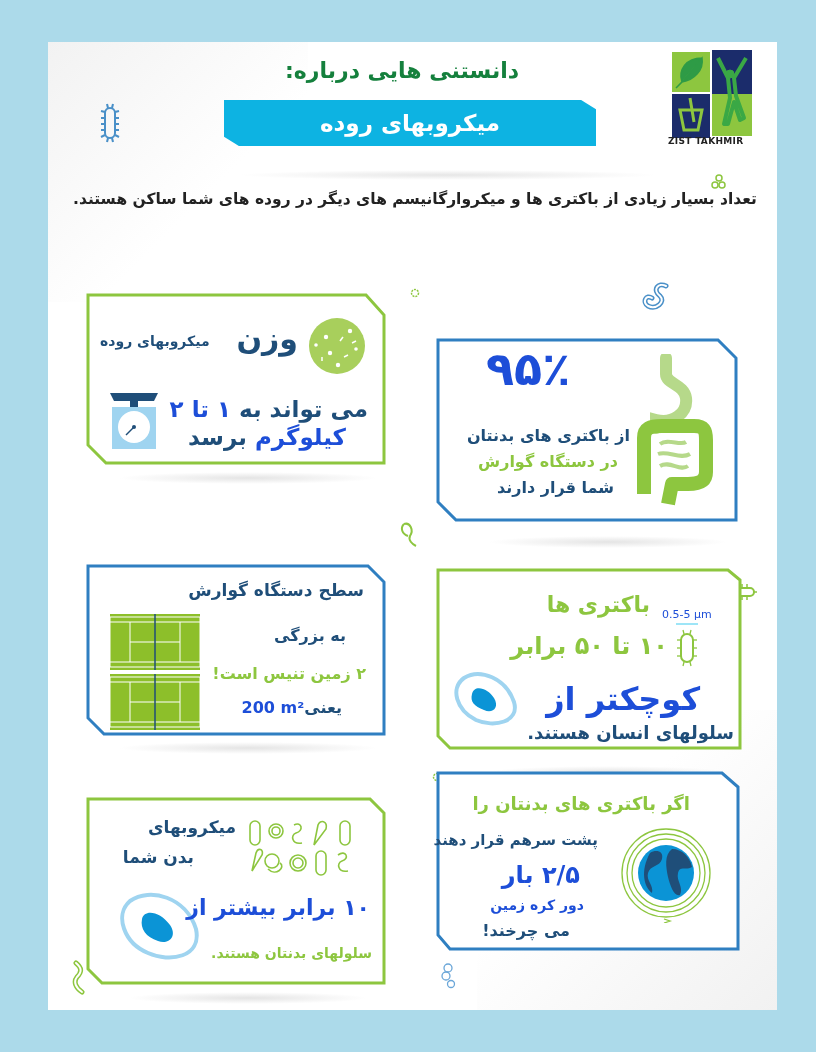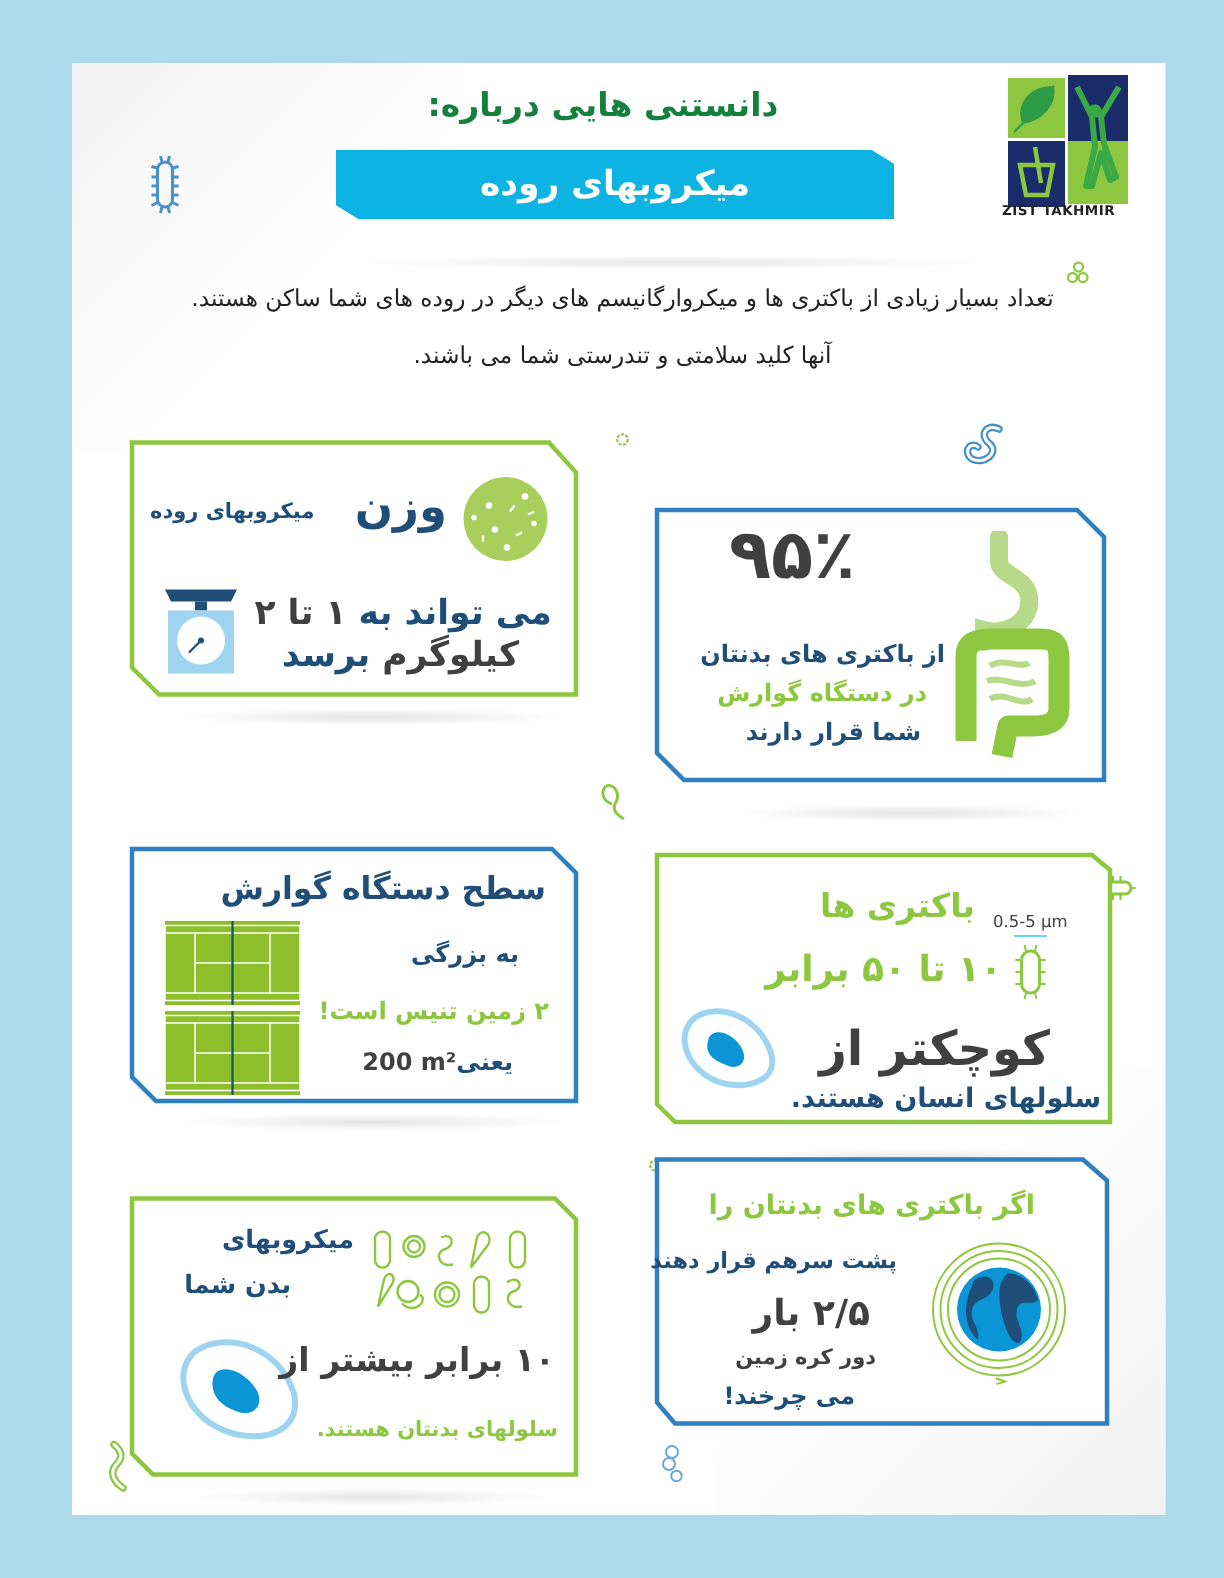--- a/index.html
+++ b/index.html
@@ -12,29 +12,29 @@
   .rtl { direction: rtl; }
 
   .subtitle { left: 174px; top: 16px; width: 360px; text-align: center; color: #15803d; font-weight: bold; font-size: 22px; letter-spacing: 1px; }
   .title-banner { left: 176px; top: 58px; width: 372px; height: 46px; background: #0db3e2; color: #fff; font-weight: bold; font-size: 23px; text-align: center; line-height: 46px; letter-spacing: 1px;
     clip-path: polygon(0 0, 96% 0, 100% 20%, 100% 100%, 4% 100%, 0 80%); }
   .title-shadow { left: 190px; top: 128px; width: 420px; height: 10px; background: radial-gradient(ellipse at center, #e6e6e6 0%, rgba(255,255,255,0) 70%); }
 
   .logo { left: 624px; top: 8px; width: 82px; height: 90px; }
   .logo-text { left: 620px; top: 94px; width: 90px; text-align: left; font-size: 9px; font-weight: bold; color: #222; letter-spacing: 0.3px; }
 
-  .intro { left: 22px; width: 690px; text-align: center; font-weight: normal; color: #222; font-size: 15.5px; }
+  .intro { left: 22px; width: 690px; text-align: center; font-weight: bold; color: #222; font-size: 15.5px; }
   .intro1 { top: 148px; }
   .intro2 { top: 186px; }
 
   .card { position: absolute; background: transparent; }
   .card svg.frame { position: absolute; left: 0; top: 0; }
   .t { position: absolute; font-weight: bold; white-space: nowrap; }
   .navy { color: #1f4e79; }
-  .cyan { color: #404040; }
+  .cyan { color: #1d4ed8; }
   .green { color: #8dc63f; }
   .shadow-bar { position: absolute; height: 12px; background: radial-gradient(ellipse at center, #e4e4e4 0%, rgba(255,255,255,0) 70%); }
 </style>
 </head>
 <body>
 
 <div class="page">
 
   <svg class="abs" style="left:50px;top:60px;z-index:1" width="24" height="44" viewBox="0 0 24 44">
     <rect x="7" y="6" width="10" height="30" rx="5" fill="none" stroke="#4a90c8" stroke-width="2"></rect>
@@ -116,21 +116,20 @@
       <path d="M46 8 L56 28 L58 48 L52 74 L56 74 L62 52 L68 70 L72 68 L64 46 L62 28 L74 8" fill="none" stroke-width="4" stroke-linejoin="round"></path>
     </g>
     <g fill="none" stroke="#8dc63f" stroke-width="3">
       <path d="M8 60 L30 60 L26 80 L12 80 Z"></path>
       <path d="M18 48 L22 72"></path>
     </g>
   </svg>
   <div class="abs logo-text" style="z-index:2">ZIST TAKHMIR</div>
 
   <div class="abs intro intro1 rtl" style="z-index:2">تعداد بسیار زیادی از باکتری ها و میکروارگانیسم های دیگر در روده های شما ساکن هستند.</div>
-  <div class="abs intro intro2 rtl" style="z-index:2">آنها کلید سلامتی و تندرستی شما می باشند.</div>
 
   <div class="card" style="left:38px;top:251px;width:300px;height:172px;z-index:2">
     <svg class="frame" width="300" height="172" viewBox="0 0 300 172">
       <polygon points="2,2 280,2 298,22 298,170 20,170 2,152" fill="#fff" stroke="#8dc63f" stroke-width="3"></polygon>
     </svg>
     <svg class="abs" style="left:222px;top:24px" width="58" height="58" viewBox="0 0 58 58">
       <circle cx="29" cy="29" r="28" fill="#a8cf5c"></circle>
       <g fill="#fff">
           <circle cx="18" cy="20" r="2.2"></circle>
           <circle cx="42" cy="14" r="2.2"></circle>
@@ -180,21 +179,21 @@
     <div class="t navy rtl" style="right:108px;top:88px;font-size:16px">از باکتری های بدنتان</div>
     <div class="t green rtl" style="right:120px;top:114px;font-size:16px">در دستگاه گوارش</div>
     <div class="t navy rtl" style="right:124px;top:140px;font-size:16px">شما قرار دارند</div>
   </div>
   <div class="shadow-bar" style="left:440px;top:494px;width:240px"></div>
 
   <div class="card" style="left:38px;top:522px;width:300px;height:172px;z-index:2">
     <svg class="frame" width="300" height="172" viewBox="0 0 300 172">
       <polygon points="2,2 282,2 298,18 298,170 18,170 2,154" fill="#fff" stroke="#2f7fc1" stroke-width="3"></polygon>
     </svg>
-    <div class="t navy rtl" style="right:22px;top:16px;font-size:21px">سطح دستگاه گوارش</div>
+    <div class="t navy rtl" style="right:22px;top:16px;font-size:17px">سطح دستگاه گوارش</div>
     <svg class="abs" style="left:24px;top:50px" width="92" height="116" viewBox="0 0 92 116">
       <g>
         <rect x="0" y="0" width="90" height="56" fill="#8dbf2a"></rect>
         <g fill="none" stroke="#fff" stroke-width="1">
             <rect x="0" y="3" width="90" height="50"></rect>
             <line x1="0" y1="8" x2="90" y2="8"></line>
             <line x1="0" y1="48" x2="90" y2="48"></line>
             <line x1="20" y1="8" x2="20" y2="48"></line>
             <line x1="70" y1="8" x2="70" y2="48"></line>
             <line x1="20" y1="28" x2="70" y2="28"></line>

